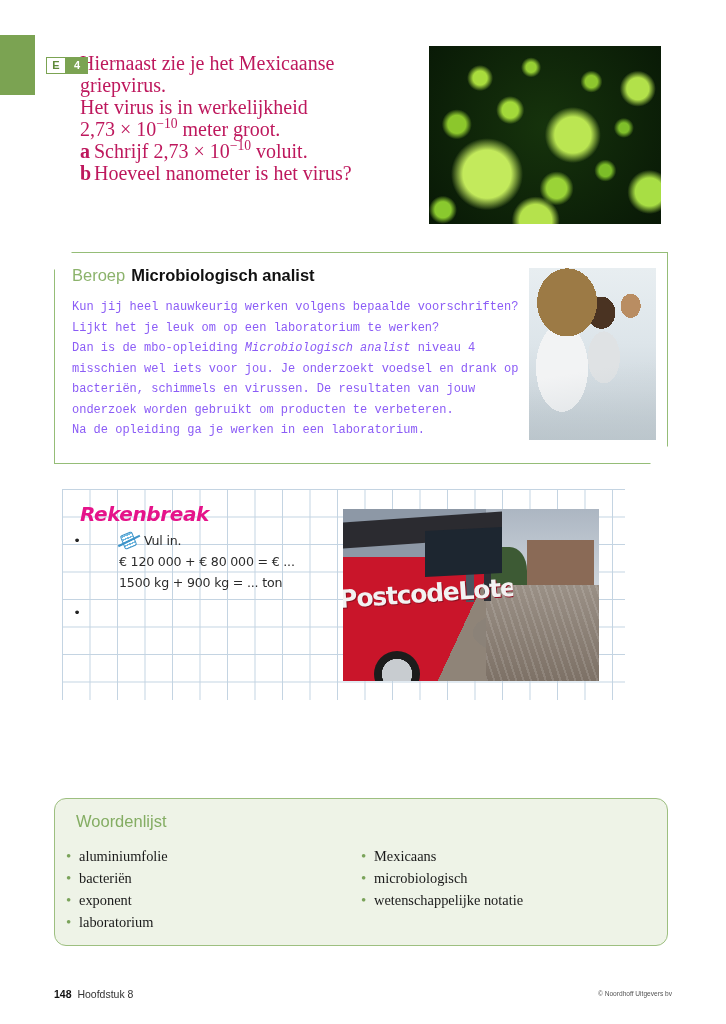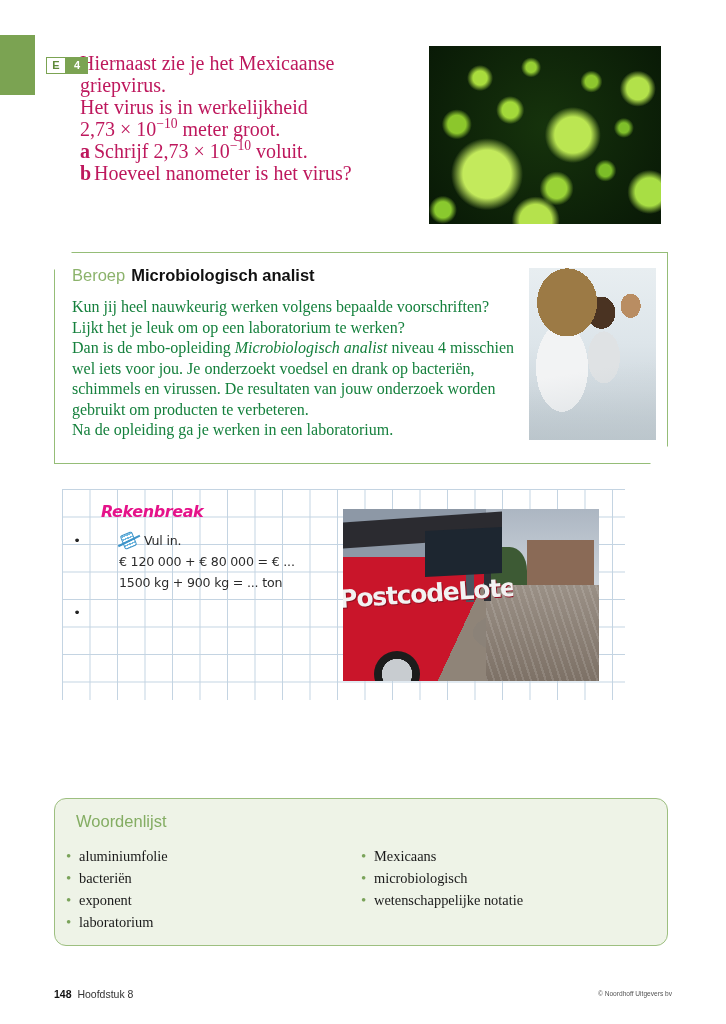--- a/index.html
+++ b/index.html
@@ -124,24 +124,24 @@
   .beroep-head .kicker {
     color: #8cb36c;
     font-weight: normal;
   }
   .beroep-head .title {
     color: #111111;
     font-weight: bold;
     margin-left: 6px;
   }
   .beroep-text {
-    font-family: Liberation Serif, serif;
-    font-size: 16px;
+    font-family: Liberation Mono, monospace;
+    font-size: 12px;
     line-height: 20.5px;
-    color: #15803d;
+    color: #8b5cf6;
     width: 455px;
   }
   .beroep-text i { font-style: italic; }
 
   
   .lab-photo {
     position: absolute;
     left: 529px; top: 268px;
     width: 127px; height: 172px;
     background:
@@ -163,25 +163,25 @@
     background-color: #ffffff;
     background-image:
       linear-gradient(to right, #c3d4e2 1px, transparent 1px),
       linear-gradient(to bottom, #c3d4e2 1px, transparent 1px);
     background-size: 27.5px 27.5px;
     background-position: 0 0;
   }
 
   .rb-title {
     position: absolute;
-    left: 101px; top: 502px;
+    left: 80px; top: 502px;
     font-family: "DejaVu Sans", sans-serif;
     font-weight: bold;
     font-style: italic;
-    font-size: 16px;
+    font-size: 20px;
     letter-spacing: -0.4px;
     color: #e5138a;
   }
 
   .rb-list {
     position: absolute;
     left: 70px; top: 530px;
     width: 280px;
     font-family: "DejaVu Sans", sans-serif;
     font-size: 12.6px;

